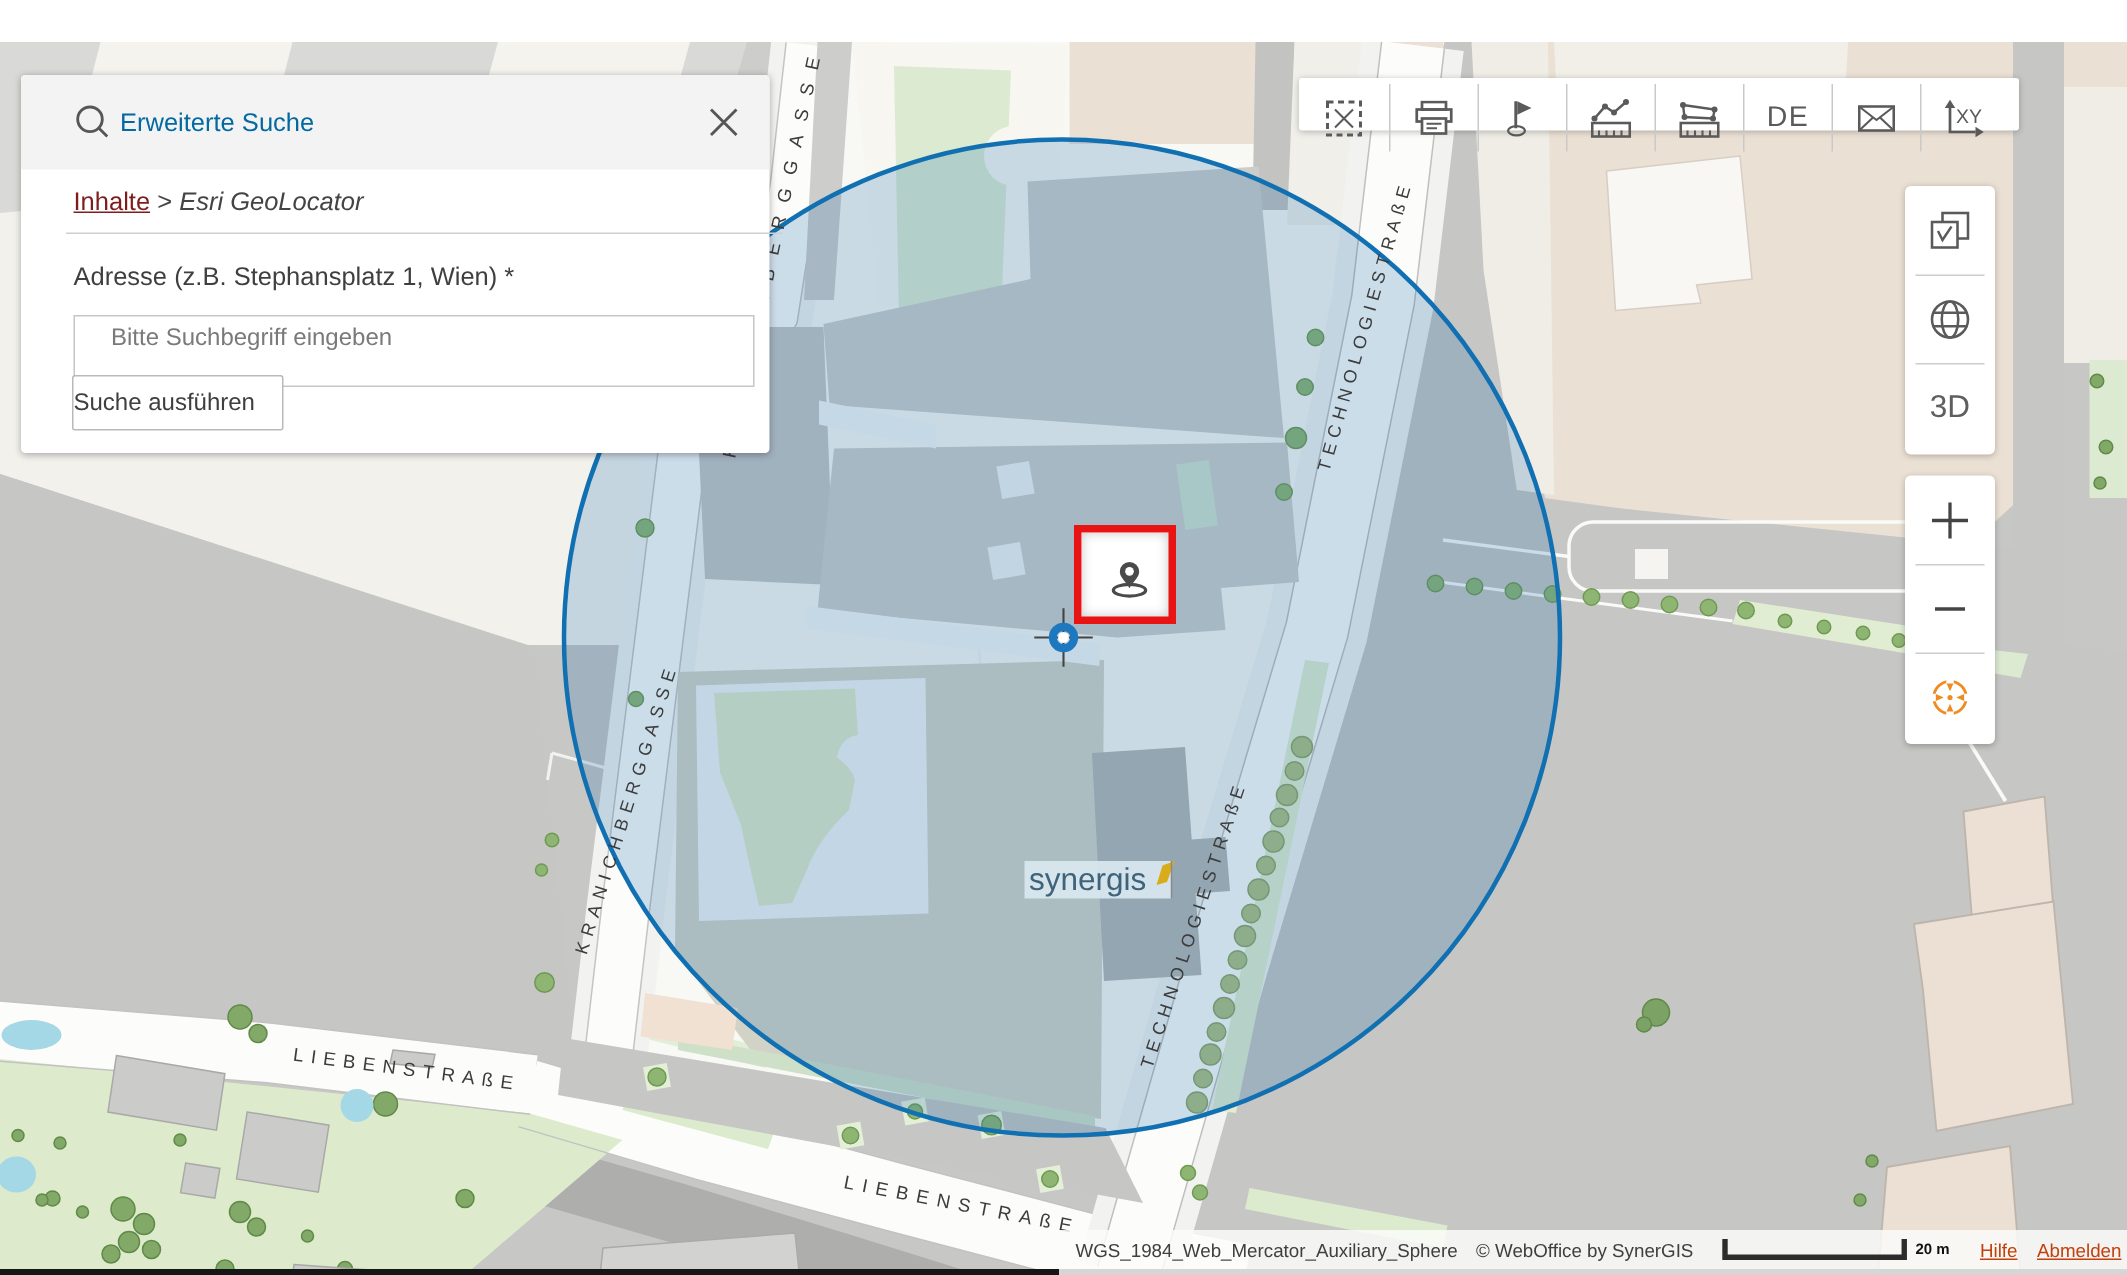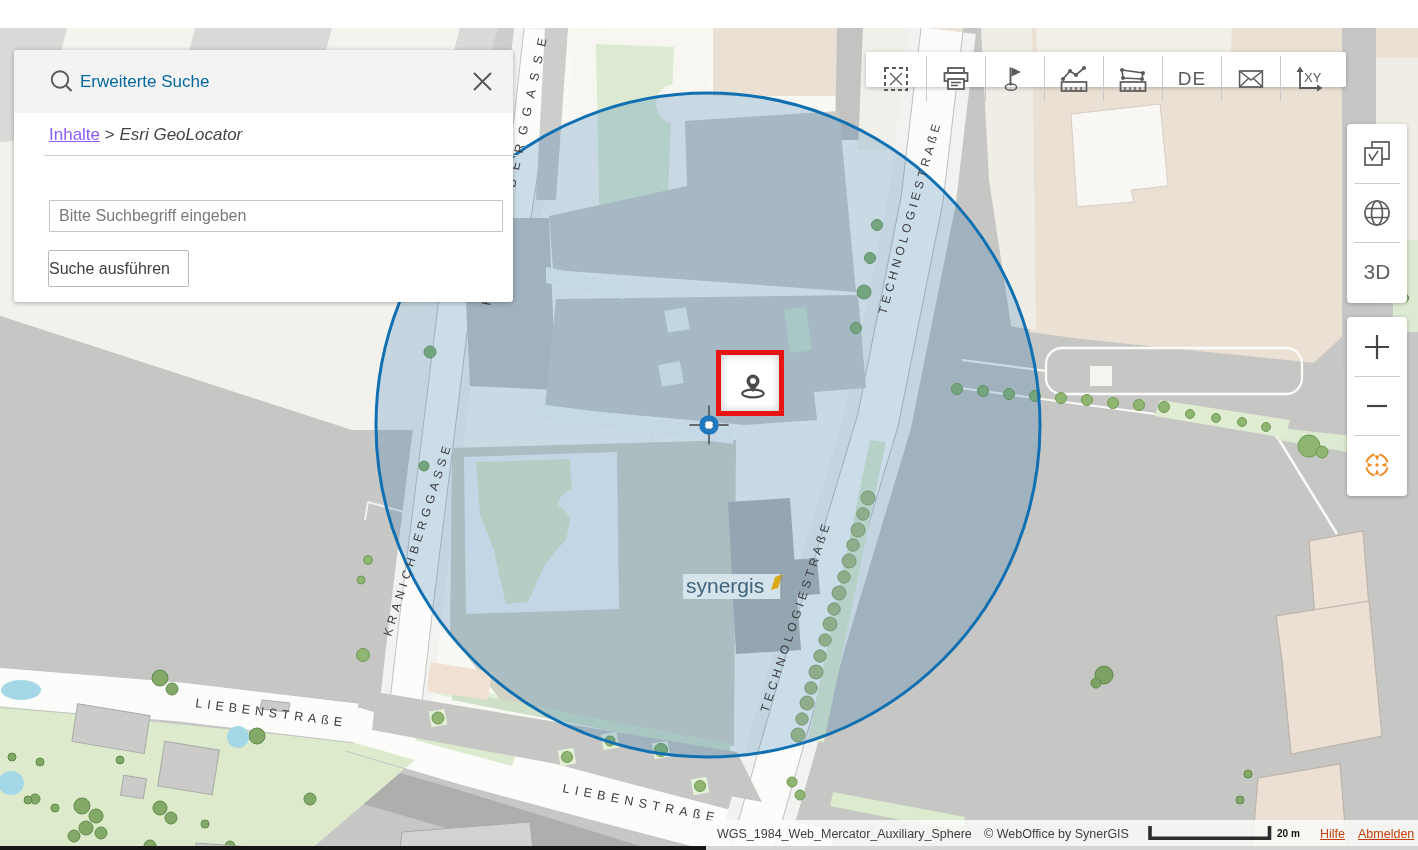--- a/index.html
+++ b/index.html
@@ -5,33 +5,33 @@
 #stage{position:relative;width:1418px;height:850px}
 #map{position:absolute;left:0;top:0}
 #blackbar{position:absolute;left:0;top:846px;width:1418px;height:4px;background:#161616}
 #topstrip{position:absolute;left:0;top:0;width:1418px;height:28px;background:#fff}
 
 #panel{position:absolute;left:14px;top:50px;width:499px;height:252px;background:#fff;border-radius:3px;box-shadow:0 1px 5px rgba(0,0,0,0.3)}
 #phead{position:absolute;left:0;top:0;width:100%;height:63px;background:#f3f3f3;border-radius:3px 3px 0 0}
 #ptitle{position:absolute;left:66px;top:22px;font-size:17px;color:#0369a1}
 #pclose{position:absolute;right:20px;top:21px;width:21px;height:21px}
 #pbread{position:absolute;left:35px;top:75px;font-size:17px;color:#444}
-#pbread a{color:#8b5cf6;text-decoration:underline}
+#pbread a{color:#7f1d1d;text-decoration:underline}
 #psep{position:absolute;left:30px;top:105px;width:478px;height:1px;background:#cfcfcd}
 #plabel{position:absolute;left:35px;top:125px;font-size:17px;color:#3f3f3f}
-#pinput{position:absolute;left:35px;top:150px;width:454px;height:32px;border:1px solid #c6c6c6;background:#fff;font-size:16px;color:#7a7a7a;padding-left:9px;line-height:30px}
+#pinput{position:absolute;left:35px;top:160px;width:454px;height:48px;border:1px solid #c6c6c6;background:#fff;font-size:16px;color:#7a7a7a;padding-left:24px;line-height:30px}
 #pbtn{position:absolute;left:34px;top:200px;width:141px;height:37px;border:1px solid #b9b9b9;border-radius:2px;background:#fff;font-size:16px;color:#3f3f3f;line-height:35px}
 
 #toolbar{position:absolute;left:866px;top:52px;width:480px;height:35px;background:#fff;border-radius:2px;box-shadow:0 1px 4px rgba(0,0,0,0.25);display:flex}
 .tcell{width:60px;height:53px;position:relative}
 .tcell+.tcell{border-left:1px solid #c9c9c9;height:45px;margin-top:4px;width:59px}
 .tcell svg{position:absolute;left:50%;top:50%;transform:translate(-50%,-50%)}
 .de{position:absolute;left:50%;top:50%;transform:translate(-50%,-50%);font-size:19px;color:#5a5a5a;letter-spacing:1px}
 
-.rpanel{position:absolute;left:1347px;width:60px;background:#fff;border-radius:4px;box-shadow:0 1px 4px rgba(0,0,0,0.25)}
+.rpanel{position:absolute;left:1270px;width:60px;background:#fff;border-radius:4px;box-shadow:0 1px 4px rgba(0,0,0,0.25)}
 #rp1{top:124px;height:179px}
 #rp2{top:317px;height:179px}
 .rcell{width:60px;height:59px;position:relative}
 .rcell+.rcell::before{content:'';position:absolute;left:7px;right:7px;top:0;height:1px;background:#ccc}
 .rcell svg,.rcell .txt{position:absolute;left:50%;top:50%;transform:translate(-50%,-50%)}
 .rcell .txt{font-size:21px;color:#5f5f5f}
 
 #marker{position:absolute;left:716px;top:350px;width:68px;height:66px;background:#fff;border:5px solid #e81414;box-shadow:inset 0 0 8px rgba(0,0,0,0.22)}
 #marker svg{position:absolute;left:50%;top:50%;transform:translate(-50%,-50%)}
 
@@ -239,20 +239,21 @@
  <svg style="position:absolute;left:35px;top:19px" width="24" height="24" viewBox="0 0 24 24">
         <circle cx="11" cy="10.5" r="8.2" fill="none" stroke="#565656" stroke-width="1.9"></circle>
         <path d="M17,16.5 L22.5,22" stroke="#565656" stroke-width="1.9"></path>
       </svg>
  <div id="ptitle">Erweiterte Suche</div>
  <svg id="pclose" viewBox="0 0 21 21">
         <path d="M2,2 L19,19 M19,2 L2,19" stroke="#565656" stroke-width="1.9"></path>
       </svg>
  <div id="pbread"><a href="#">Inhalte</a> &gt; <i>Esri GeoLocator</i></div>
  <div id="psep"></div>
+ <div id="plabel">Adresse (z.B. Stephansplatz 1, Wien) *</div>
  <div id="pinput">Bitte Suchbegriff eingeben</div>
  <div id="pbtn">Suche ausführen</div>
 </div>
 <div id="toolbar">
  <div class="tcell">
         <svg width="26" height="26" viewBox="0 0 26 26">
           <rect x="2" y="2" width="22" height="22" fill="none" stroke="#5a5a5a" stroke-width="2" stroke-dasharray="4 3"></rect>
           <path d="M7,7 L19,19 M19,7 L7,19" stroke="#5a5a5a" stroke-width="1.4"></path>
         </svg>
       </div>

